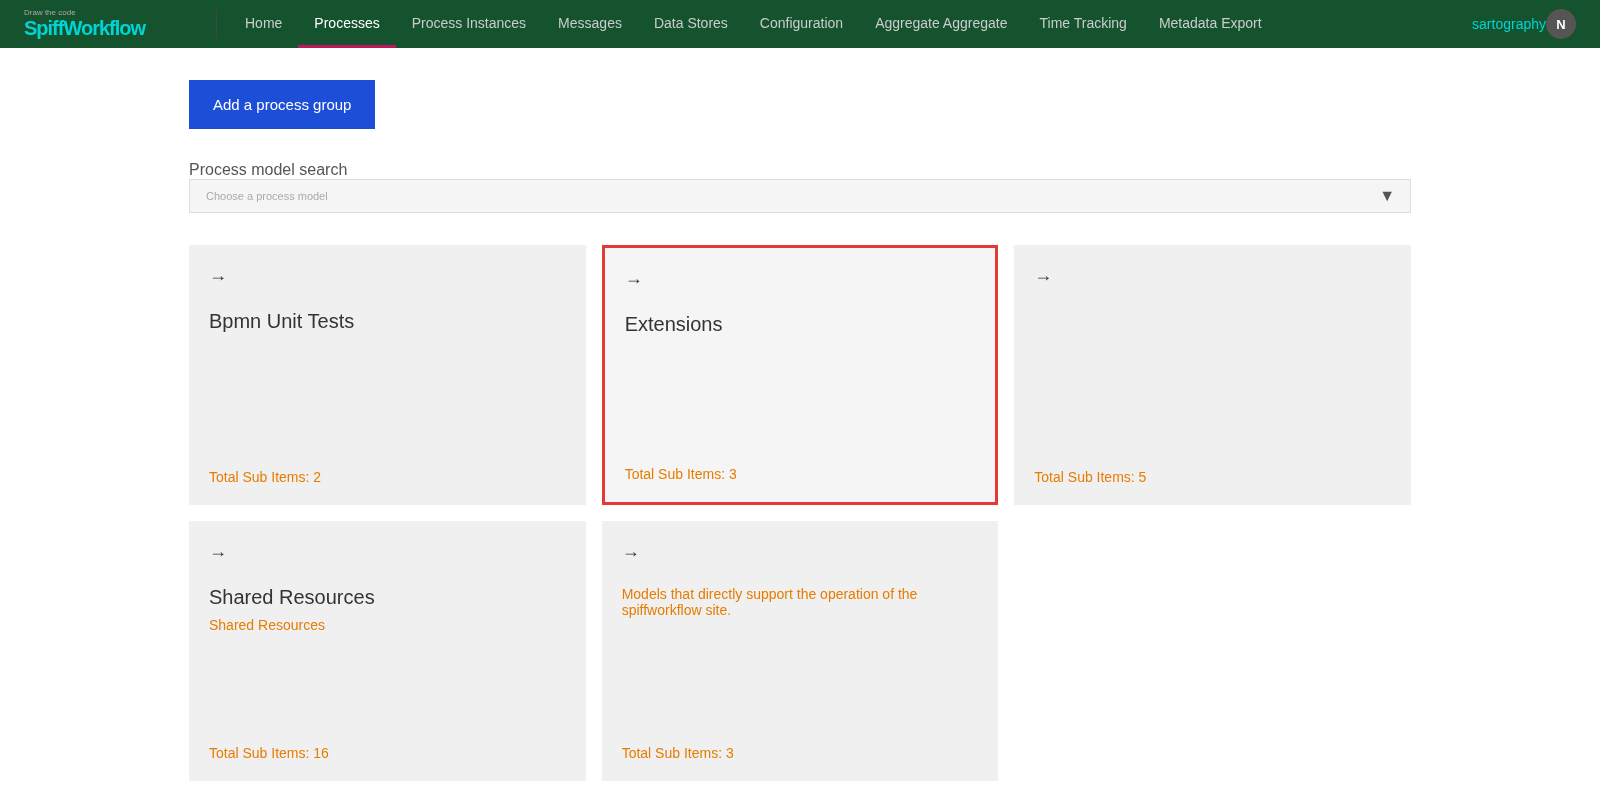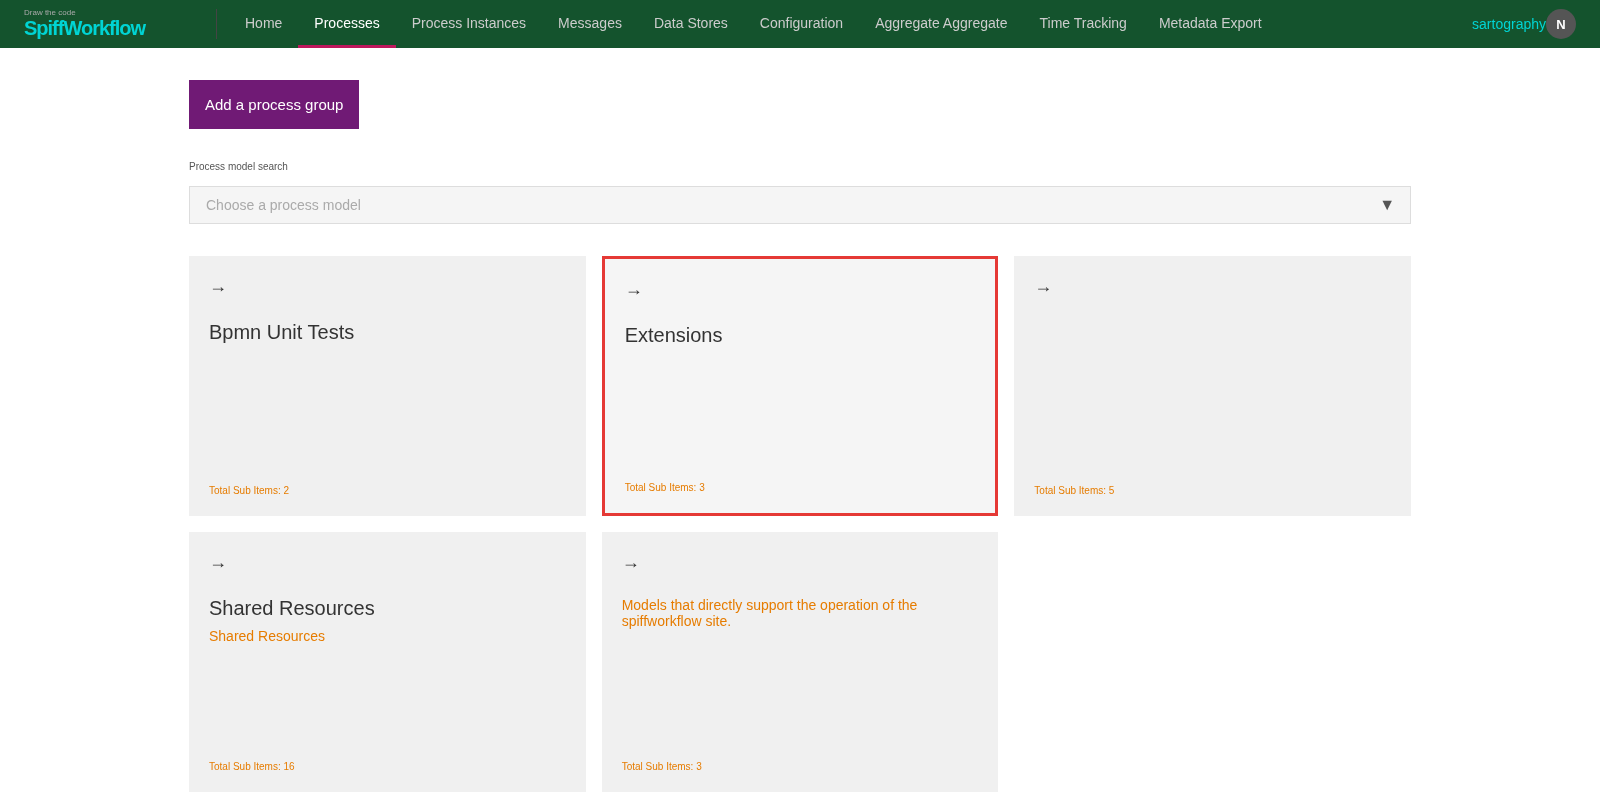--- a/index.html
+++ b/index.html
@@ -66,46 +66,46 @@
     }
 
     
     .main-content {
       padding: 32px 189px;
       max-width: 1600px;
     }
 
     
     .add-process-btn {
-      background: #701a75;
+      background: #1d4ed8;
       color: #fff;
       border: none;
-      padding: 16px 16px;
+      padding: 16px 24px;
       font-size: 15px;
       cursor: pointer;
       margin-bottom: 32px;
       display: inline-block;
     }
 
     
     .search-label {
-      font-size: 10px;
+      font-size: 16px;
       color: #555;
-      margin-bottom: 14px;
+      margin-bottom: 0;
     }
     .search-container {
       position: relative;
       margin-bottom: 32px;
     }
     .search-select {
       width: 100%;
       padding: 10px 16px;
       border: 1px solid #ddd;
       background: #f5f5f5;
-      font-size: 14px;
+      font-size: 11px;
       color: #aaa;
       appearance: none;
       cursor: pointer;
       outline: none;
     }
     .search-chevron {
       position: absolute;
       right: 16px;
       top: 50%;
       transform: translateY(-50%);
@@ -145,21 +145,21 @@
       font-weight: 400;
       margin-bottom: 8px;
     }
     .card-description {
       font-size: 14px;
       color: #e67c00;
       flex: 1;
       margin-bottom: 8px;
     }
     .card-footer {
-      font-size: 10px;
+      font-size: 14px;
       color: #e67c00;
       margin-top: auto;
     }
 
     
     .logo-area {
       display: flex;
       flex-direction: column;
       line-height: 1.1;
     }

